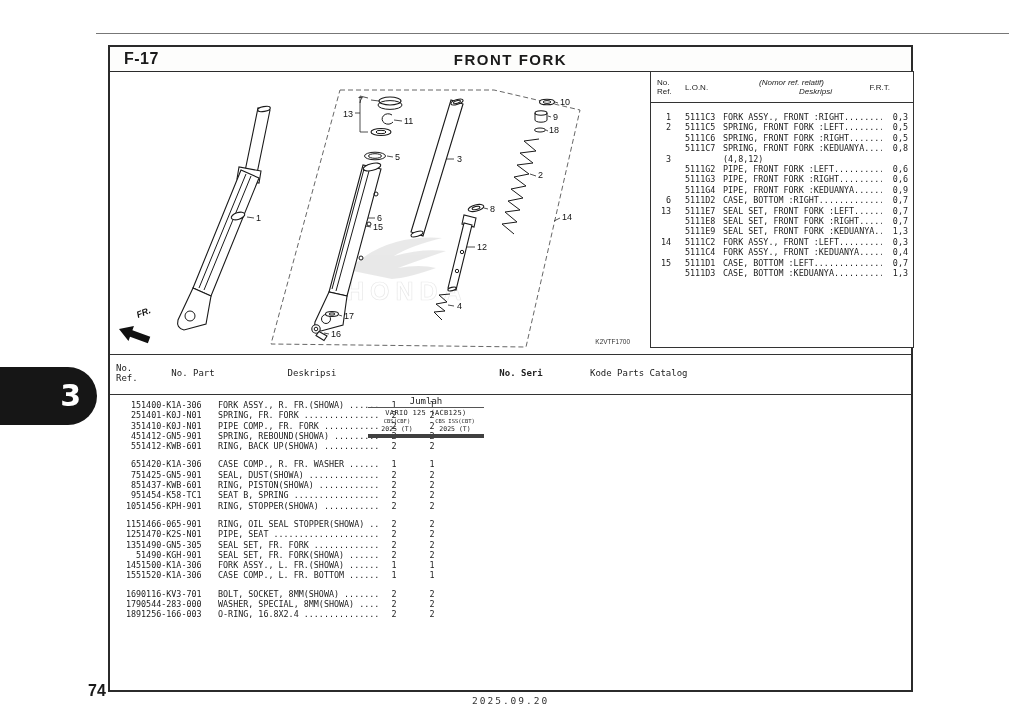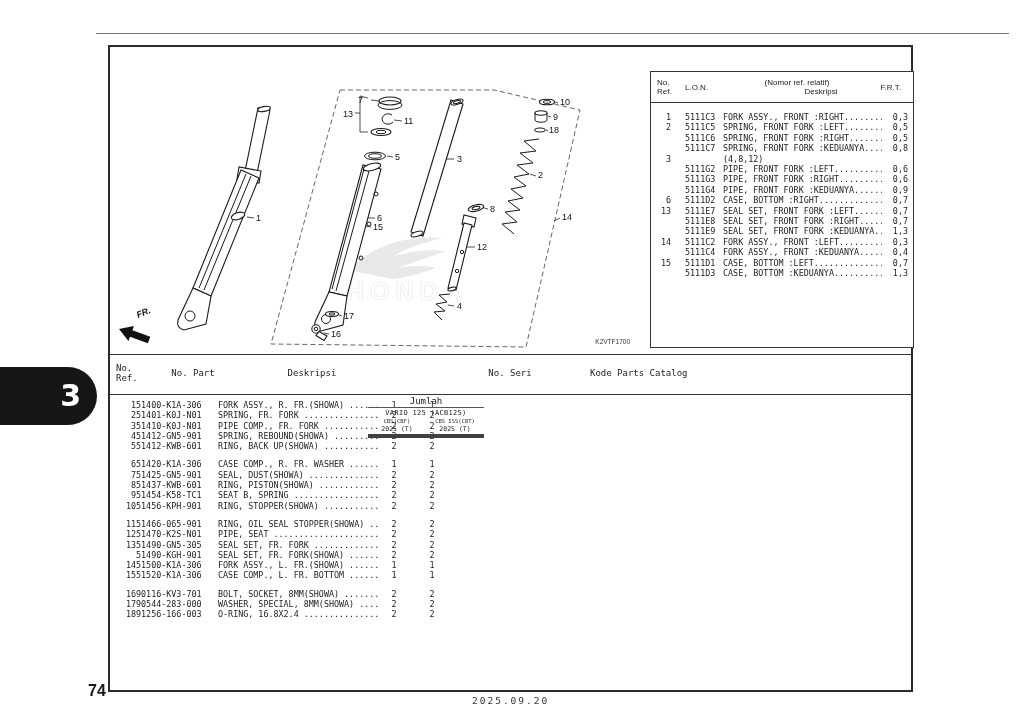--- a/index.html
+++ b/index.html
@@ -18,23 +18,23 @@
   .ptitle{position:absolute;left:0;top:4px;width:100%;text-align:center;
           font-size:15px;font-weight:bold;letter-spacing:1.5px;}
 
   
   .lon-table{position:absolute;left:540px;top:24px;width:264px;height:277px;
              border:1.5px solid #333;box-sizing:border-box;background:#fff;}
   .lon-head{height:31px;border-bottom:1.5px solid #333;box-sizing:border-box;
             display:flex;align-items:center;font-size:8px;color:#222;}
   .lh-ref{width:22px;margin-left:6px;line-height:9px;}
   .lh-lon{width:40px;margin-left:6px;}
-  .lh-desc{flex:1;text-align:center;line-height:9px;}
+  .lh-desc{flex:1;text-align:center;line-height:9px;font-style:italic;}
   .lh-desc .l2{margin-left:48px;}
-  .lh-frt{width:32px;text-align:right;margin-right:12px;}
+  .lh-frt{width:32px;text-align:right;margin-right:23px;}
   .lon-body{padding-top:9px;}
   .lon-row{display:flex;line-height:10.4px;font-family:"DejaVu Sans Mono",monospace;
            font-size:8.4px;color:#222;white-space:nowrap;}
   .lc-ref{width:14px;text-align:right;padding-left:6px;flex:none;}
   .lc-lon{width:34px;margin-left:14px;flex:none;}
   .lc-desc{flex:1;margin-left:4px;overflow:hidden;}
   .lc-frt{width:26px;text-align:right;padding-right:5px;flex:none;}
 
   
   .parts-table{position:absolute;left:0;top:307px;width:100%;bottom:0;
@@ -44,21 +44,21 @@
   .ph-ref{position:absolute;left:6px;top:8px;line-height:10px;}
   .ph-part{position:absolute;left:40px;top:13px;width:86px;text-align:center;}
   .ph-desc{position:absolute;left:122px;top:13px;width:160px;text-align:center;}
   .ph-jumlah{position:absolute;left:258px;top:1px;width:116px;text-align:center;}
   .ph-jumlah .jm{font-size:9px;border-bottom:1px solid #555;display:block;padding-bottom:1px;margin-top:40px;}
   .ph-jumlah .model{font-size:7px;display:block;margin-top:1px;letter-spacing:.3px;}
   .ph-sub{display:flex;font-size:5.5px;margin-top:1px;}
   .ph-sub span{flex:1;}
   .ph-years{display:flex;font-size:6.5px;margin-top:1px;}
   .ph-years span{flex:1;border-bottom:4px solid #404040;padding-bottom:1px;}
-  .ph-seri{position:absolute;left:360px;top:13px;width:80px;text-align:center;}
+  .ph-seri{position:absolute;left:371px;top:13px;width:80px;text-align:center;font-weight:bold;}
   .ph-kode{position:absolute;left:480px;top:13px;width:170px;text-align:left;}
   .parts-body{padding-top:5px;}
   .pgroup{margin-bottom:8px;}
   .p-row{display:flex;line-height:10.3px;font-family:"DejaVu Sans Mono",monospace;
          font-size:8.4px;color:#222;white-space:nowrap;}
   .pc-ref{width:22px;text-align:right;padding-left:4px;flex:none;}
   .pc-part{width:70px;margin-left:0;flex:none;}
   .pc-desc{width:160px;margin-left:12px;flex:none;overflow:hidden;}
   .pc-q1{width:32px;text-align:center;flex:none;}
   .pc-q2{width:44px;text-align:center;flex:none;}
@@ -80,20 +80,24 @@
   .footer-date{position:absolute;left:472px;top:695px;font-family:"DejaVu Sans Mono",monospace;
                font-size:9.5px;letter-spacing:2px;color:#333;}
 </style>
 </head>
 <body>
 
 <div class="topline"></div>
 
 <div class="page-box">
 
+  <div class="titlebar">
+    <span class="pcode">F-17</span>
+    <span class="ptitle">FRONT FORK</span>
+  </div>
 
   <svg class="diagram" viewBox="0 0 540 282">
 
     <g opacity="0.22">
       <path d="M238,198 Q275,162 332,166 Q300,174 284,184 Q312,176 336,179 Q304,190 288,196 Q310,192 326,196 Q298,206 282,207 Z" fill="#9a9a9a"></path>
       <text x="236" y="228" font-size="25" letter-spacing="6" fill="none" stroke="#9a9a9a" stroke-width="0.7" font-family="Liberation Sans, sans-serif" font-weight="bold">HONDA</text>
     </g>
 
     <polygon points="230,18 384,18 470,38 416,275 161,272" fill="none" stroke="#555" stroke-width="0.9" stroke-dasharray="5,3"></polygon>
 

